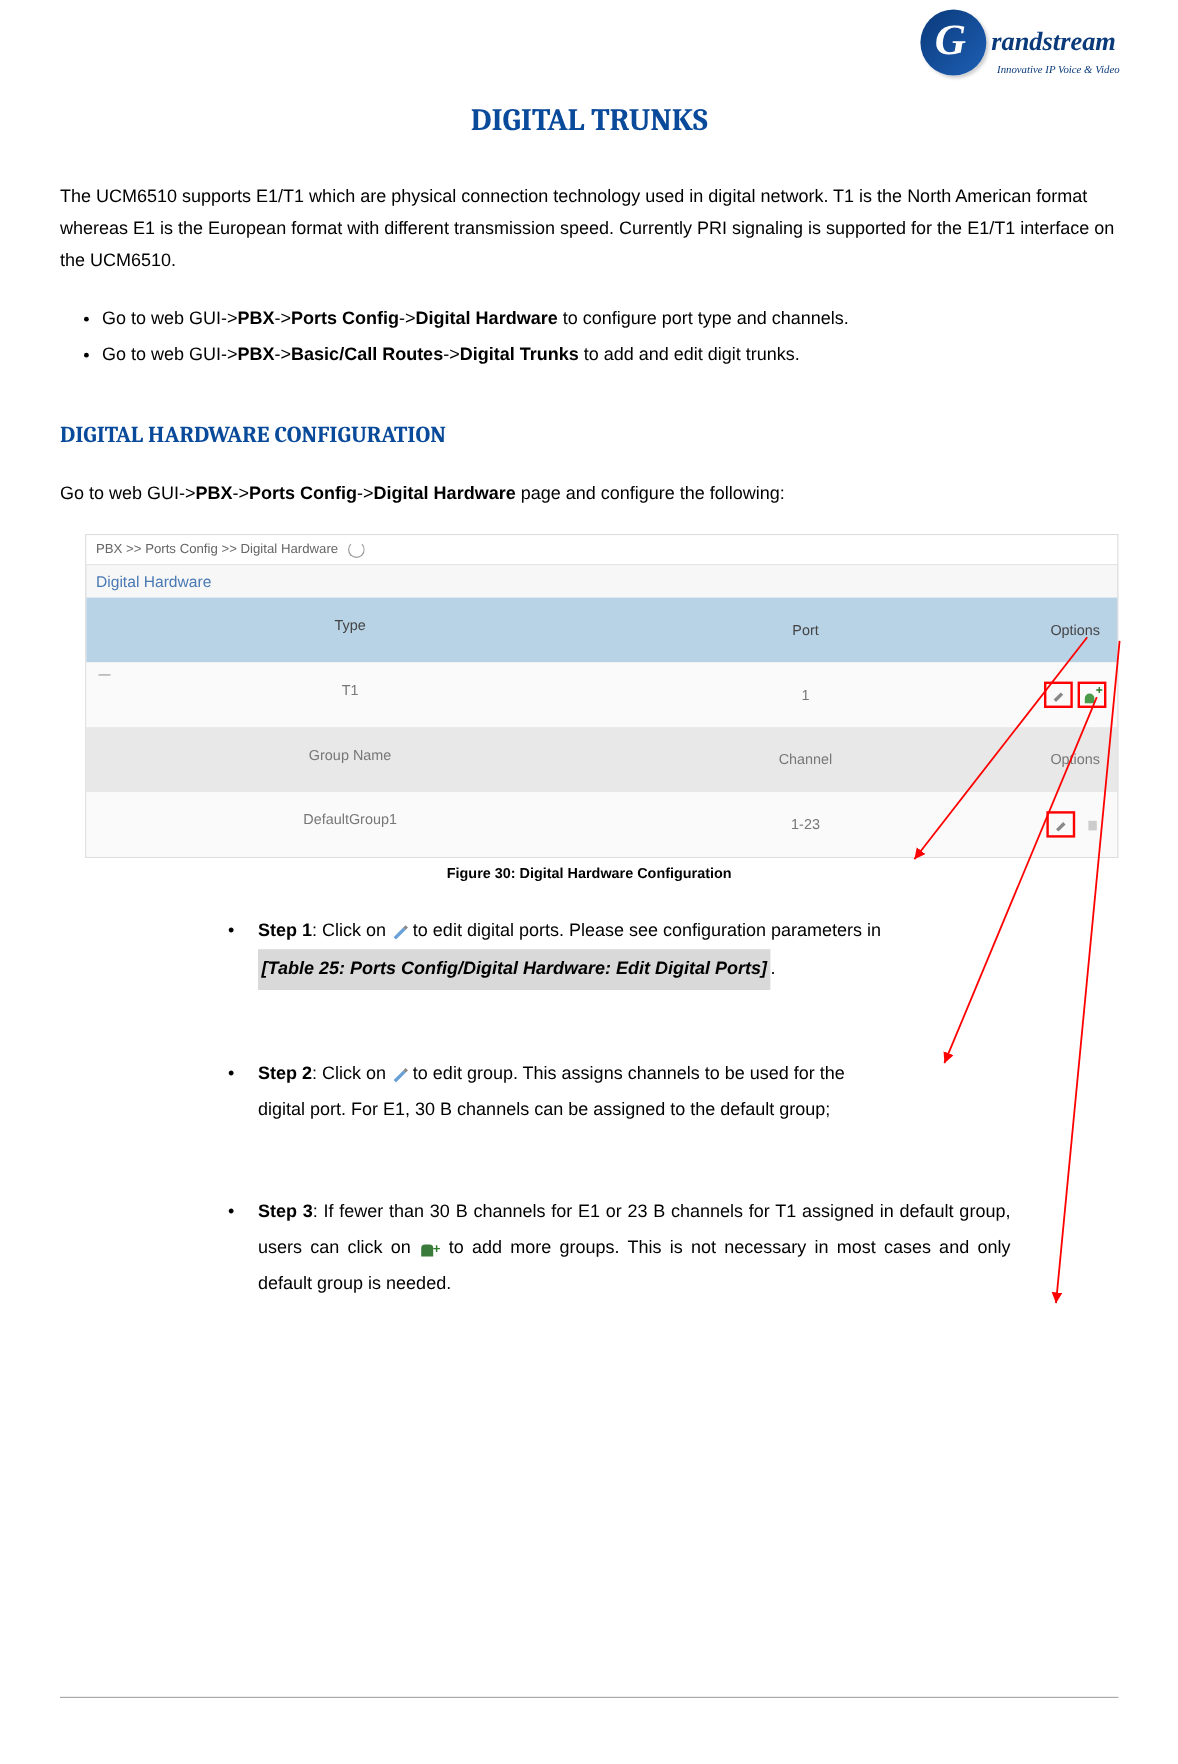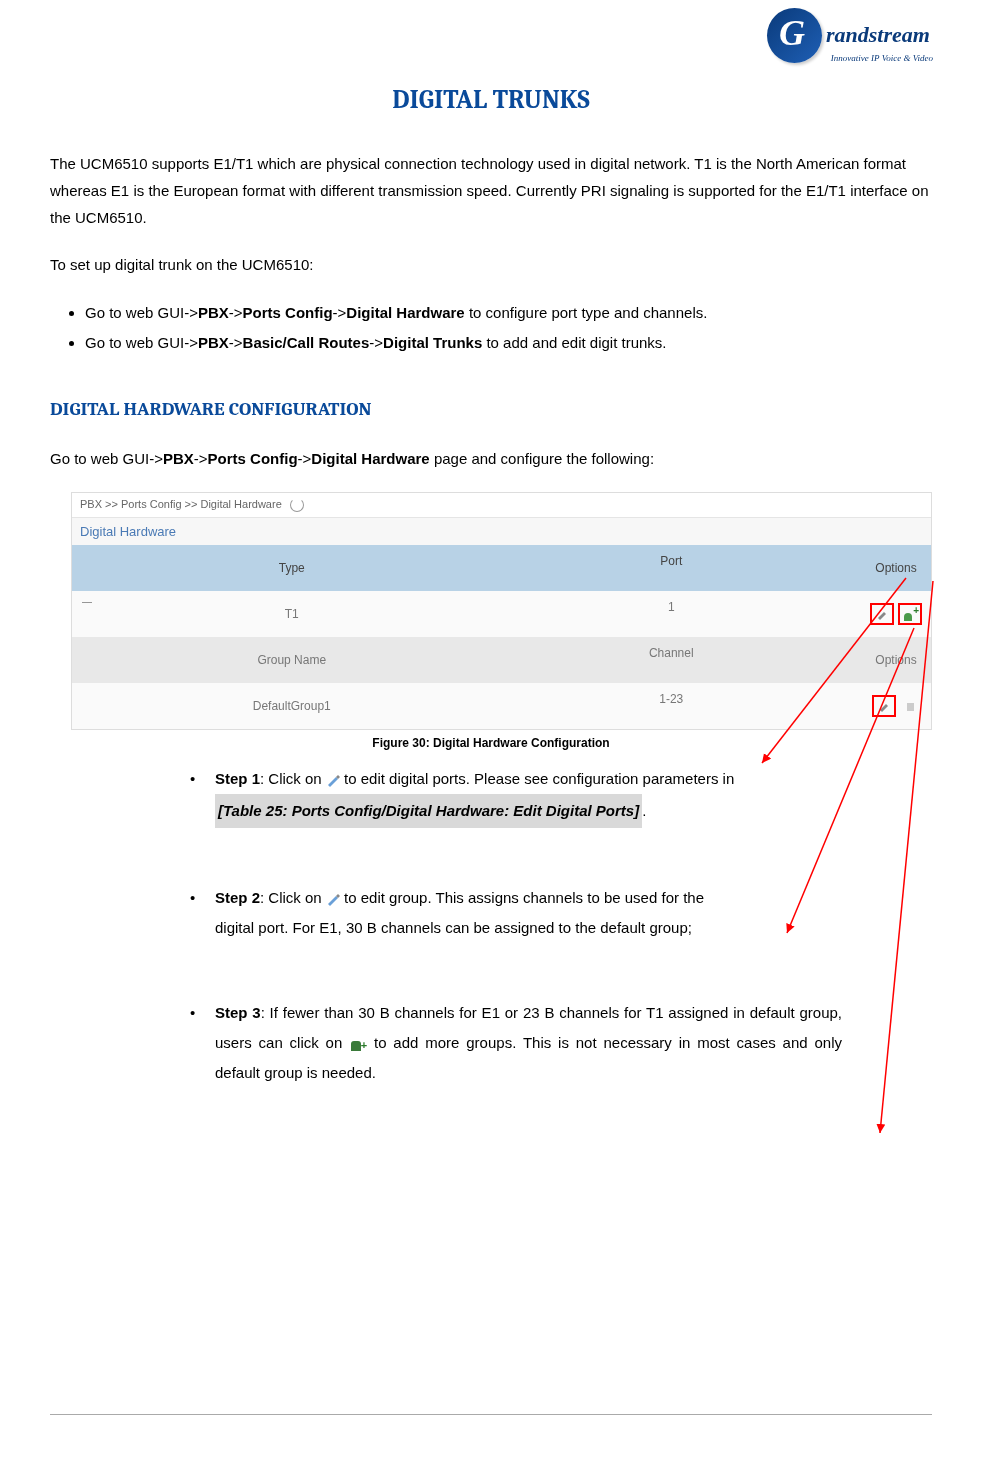--- a/index.html
+++ b/index.html
@@ -133,21 +133,21 @@
   font-size: 12px;
 }
 .data-row {
   display: flex;
   background: #fafafa;
   color: #777;
   font-size: 12px;
 }
 .cell-expand { width: 30px; text-align:center; padding: 5px 0; font-size: 10px;}
 .cell-type   { flex: 1; text-align:center; padding: 16px 0;}
-.cell-port   { flex: 1; text-align:center; padding: 9px 0;}
+.cell-port   { flex: 1; text-align:center; padding: 20px 0;}
 .cell-opts   { width: 70px; text-align:right; padding: 5px 0; display:flex; justify-content:center; gap:4px; align-items:center;}
 .iconbox { width: 20px; height: 18px; display:inline-flex; align-items:center; justify-content:center;}
 .red-box { border: 2px solid red; }
 .pencil-blue {
   width: 14px; height: 14px;
   display:inline-block;
   vertical-align:middle;
 }
 .pencil-blue svg { display:block; }
 .add-person {
@@ -194,21 +194,21 @@
   font-weight: bold;
   position: absolute;
   top: -3px;
   right: 0;
 }
 .caption {
   text-align: center;
   font-size: 12px;
   font-weight: bold;
   margin-top: 6px;
-  margin-bottom: 14px;
+  margin-bottom: 26px;
 }
 .steps {
   margin-left: 140px;
   margin-right: 90px;
 }
 .step {
   margin-bottom: 55px;
   line-height: 2.0;
   display: flex;
 }
@@ -258,21 +258,20 @@
       <div class="logo-g"></div>
       <span class="logo-text">randstream</span>
       <span class="logo-sub">Innovative IP Voice &amp; Video</span>
     </div>
   </div>
 
   <h1 class="title">DIGITAL TRUNKS</h1>
 
   <p class="para">The UCM6510 supports E1/T1 which are physical connection technology used in digital network. T1 is the North American format whereas E1 is the European format with different transmission speed. Currently PRI signaling is supported for the E1/T1 interface on the UCM6510.</p>
 
-  <p class="para">To set up digital trunk on the UCM6510:</p>
 
   <ul class="bullets">
     <li>
       <span>Go to web GUI-&gt;</span><strong>PBX</strong><span>-&gt;</span><strong>Ports Config</strong><span>-&gt;</span><strong>Digital Hardware</strong><span> to configure port type and channels.</span>
     </li>
     <li>
       <span>Go to web GUI-&gt;</span><strong>PBX</strong><span>-&gt;</span><strong>Basic/Call Routes</strong><span>-&gt;</span><strong>Digital Trunks</strong><span> to add and edit digit trunks.</span>
     </li>
   </ul>
 

